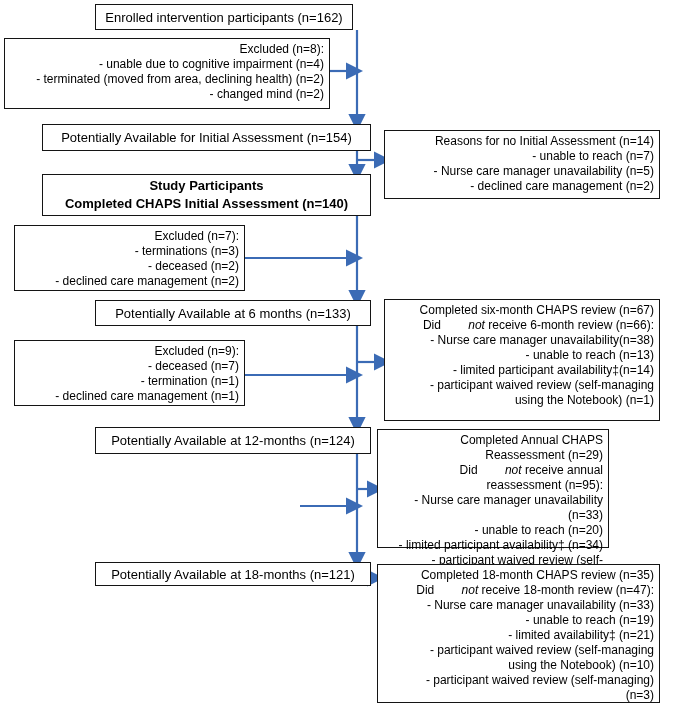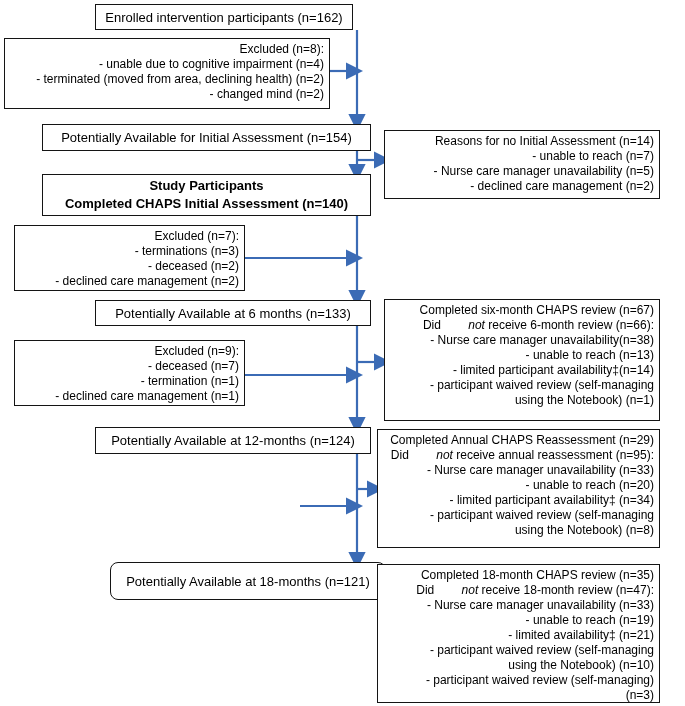--- a/index.html
+++ b/index.html
@@ -25,23 +25,23 @@
   .b-enrolled { left:95px;  top:4px;   width:258px; height:26px; }
   .b-e1       { left:4px;   top:38px;  width:326px; height:71px; }
   .b-initial  { left:42px;  top:124px; width:329px; height:27px; }
   .b-reasons  { left:384px; top:130px; width:276px; height:69px; }
   .b-study    { left:42px;  top:174px; width:329px; height:42px; }
   .b-e2       { left:14px;  top:225px; width:231px; height:66px; }
   .b-m6      { left:95px;  top:300px; width:276px; height:26px; }
   .b-m6r     { left:384px; top:299px; width:276px; height:122px; }
   .b-e3       { left:14px;  top:340px; width:231px; height:66px; }
   .b-m12     { left:95px;  top:427px; width:276px; height:27px; }
-  .b-annualr { left:377px; top:429px; width:283px; height:119px; }
+  .b-annualr { left:377px; top:429px; width:232px; height:119px; }
   .b-e4       { left:14px;  top:480px; width:286px; height:53px; }
-  .b-m18     { left:110px;  top:562px; width:276px; height:38px;border-radius:8px; }
+  .b-m18     { left:95px;  top:562px; width:276px; height:24px; }
   .b-m18r    { left:377px; top:564px; width:283px; height:139px;padding-left:35px; }
 </style>
 </head>
 <body>
 
 <div class="canvas">
 
   <svg class="arrows" viewBox="0 0 685 706" aria-hidden="true">
     <defs>
       <marker id="ah" markerWidth="8" markerHeight="8" refX="2" refY="4" orient="auto">

